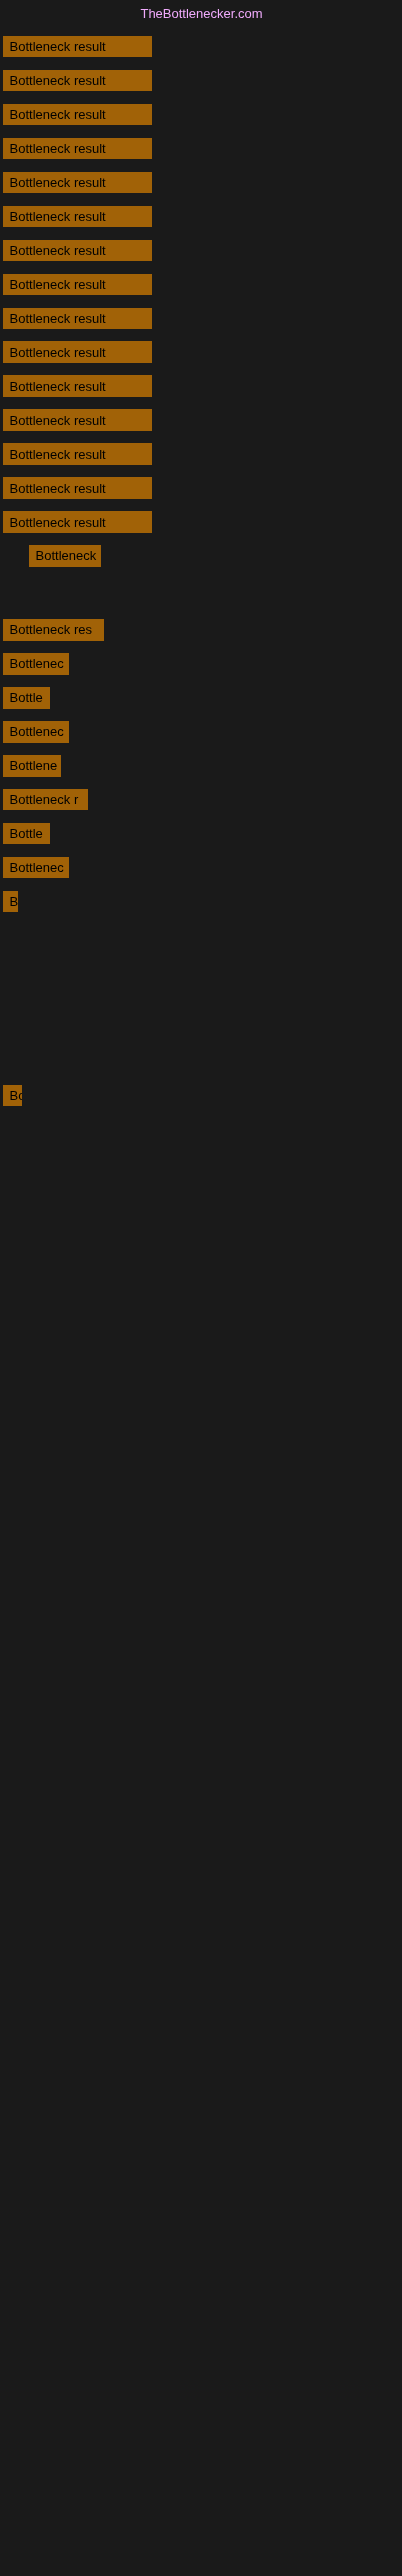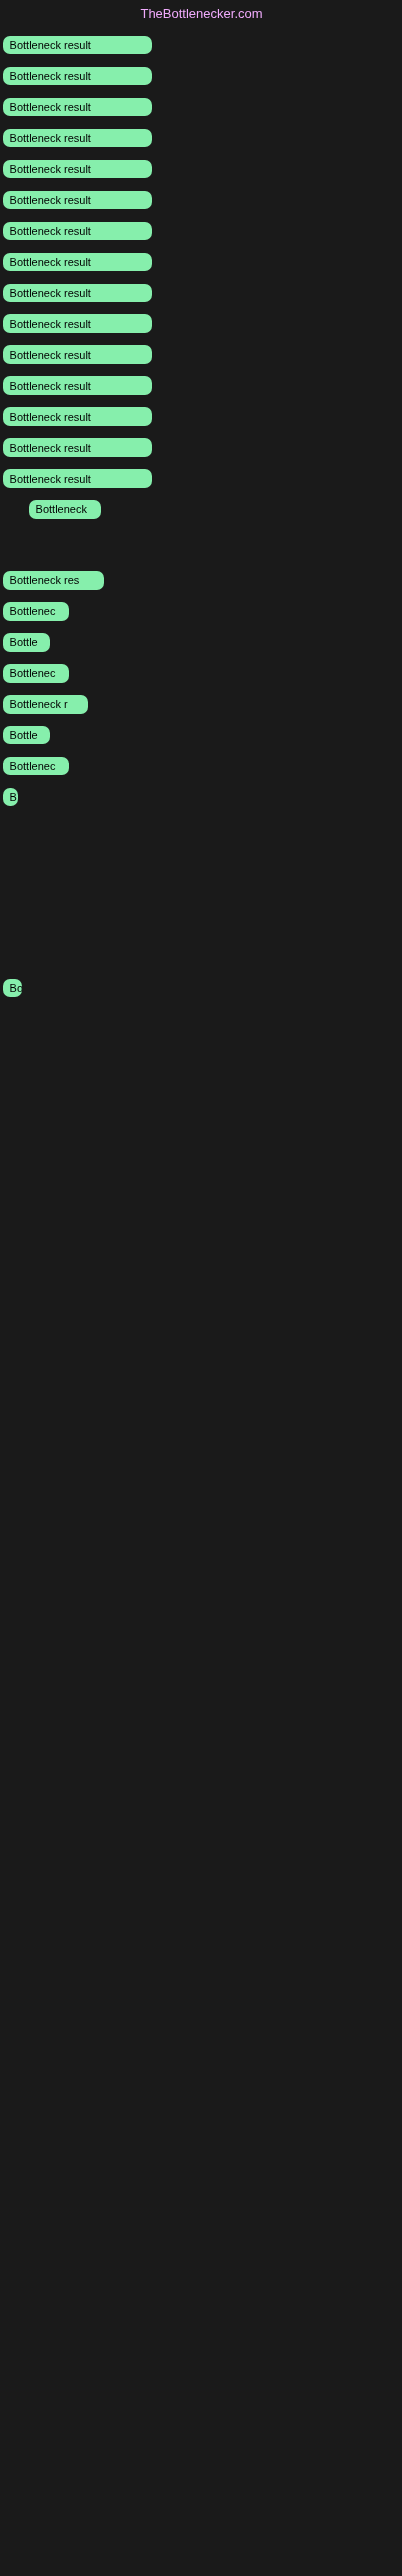--- a/index.html
+++ b/index.html
@@ -15,26 +15,26 @@
       position: relative;
     }
     .site-title {
       text-align: center;
       color: #f0abfc;
       font-size: 13px;
       padding: 6.4px 0;
       background-color: #1a1a1a;
     }
     .bottleneck-badge {
-      background-color: #86efac;
+      background-color: #a16207;
       color: #000000;
-      font-size: 11px;
+      font-size: 13px;
       font-weight: normal;
       padding: 3.2px 6.4px;
-      border-radius: 7px;
+      border-radius: 0;
       white-space: nowrap;
       overflow: hidden;
       display: inline-block;
     }
     .items-container {
       padding: 3.2px 1.6px;
     }
     .row {
       padding: 4.8px 1.6px;
     }
@@ -60,20 +60,21 @@
     <div class="row"><span class="bottleneck-badge" style="max-width: 149px; width: 149px;">Bottleneck result</span></div>
     <div class="row"><span class="bottleneck-badge" style="max-width: 149px; width: 149px;">Bottleneck result</span></div>
     <div class="row"><span class="bottleneck-badge" style="max-width: 149px; width: 149px;">Bottleneck result</span></div>
     <div class="row"><span class="bottleneck-badge" style="max-width: 149px; width: 149px;">Bottleneck result</span></div>
     <div class="row"><span class="bottleneck-badge" style="max-width: 149px; width: 149px;">Bottleneck result</span></div>
     <div class="row"><span class="bottleneck-badge" style="max-width: 72px; width: 72px; margin-left: 26px;">Bottleneck</span></div>
     <div class="row"><span class="bottleneck-badge" style="max-width: 101px; width: 101px; margin-top: 40px;">Bottleneck res</span></div>
     <div class="row"><span class="bottleneck-badge" style="max-width: 66px; width: 66px;">Bottlenec</span></div>
     <div class="row"><span class="bottleneck-badge" style="max-width: 47px; width: 47px;">Bottle</span></div>
     <div class="row"><span class="bottleneck-badge" style="max-width: 66px; width: 66px;">Bottlenec</span></div>
+    <div class="row"><span class="bottleneck-badge" style="max-width: 58px; width: 58px;">Bottlene</span></div>
     <div class="row"><span class="bottleneck-badge" style="max-width: 85px; width: 85px;">Bottleneck r</span></div>
     <div class="row"><span class="bottleneck-badge" style="max-width: 47px; width: 47px;">Bottle</span></div>
     <div class="row"><span class="bottleneck-badge" style="max-width: 66px; width: 66px;">Bottlenec</span></div>
     <div class="row"><span class="bottleneck-badge" style="max-width: 14.5px; width: 14.5px;">B</span></div>
     <div class="row" style="height: 40px;"></div>
     <div class="row" style="height: 40px;"></div>
     <div class="row" style="height: 40px;"></div>
     <div class="row" style="height: 40px;"></div>
     <div class="row"><span class="bottleneck-badge" style="max-width: 19.3px; width: 19.3px;">Bo</span></div>
     <div class="row" style="height: 40px;"></div>

